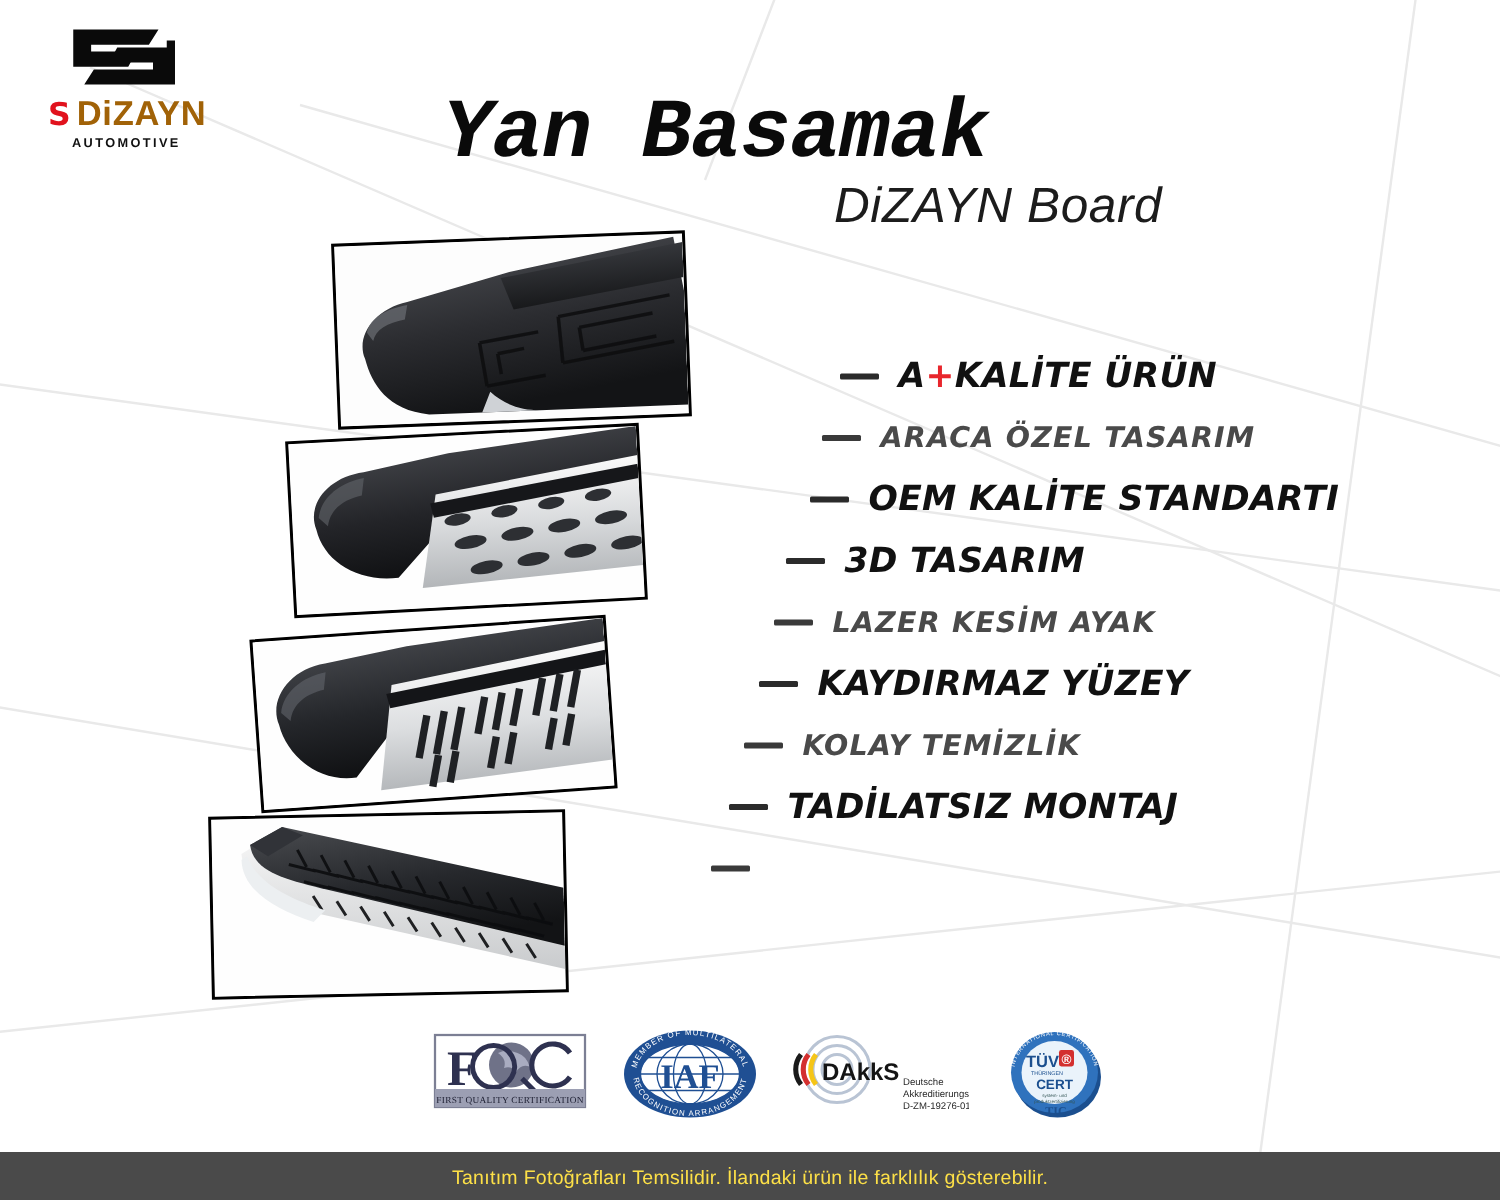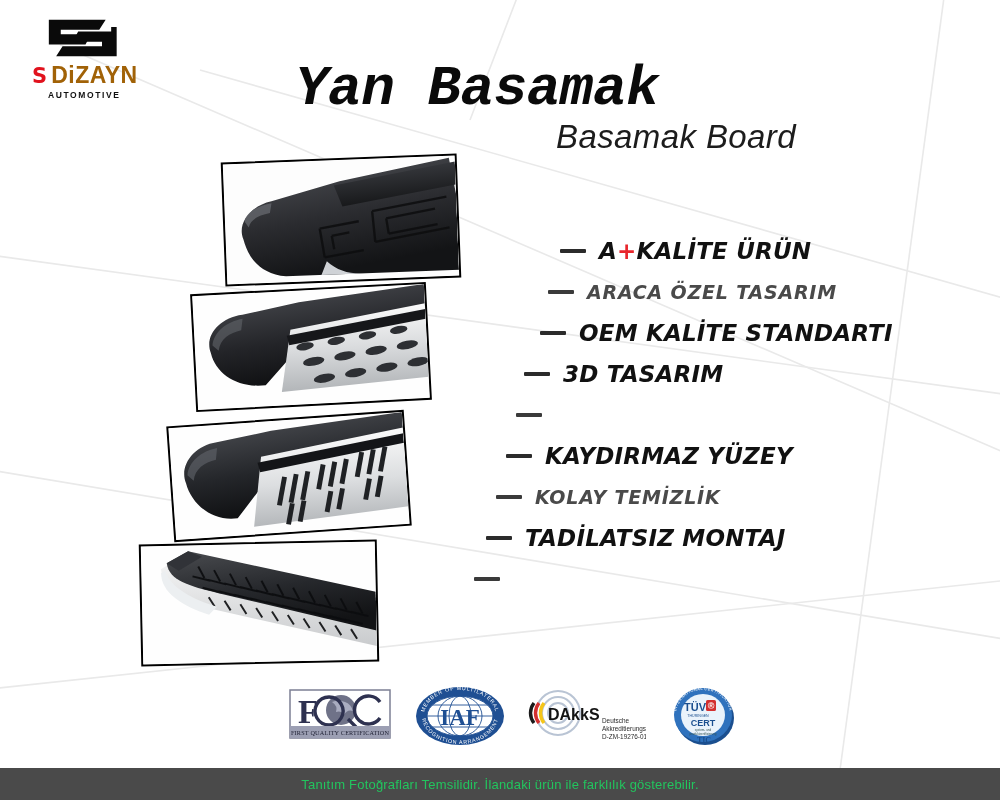--- a/index.html
+++ b/index.html
@@ -73,21 +73,21 @@
   .certs { position:absolute; left:288px; top:682px; width:430px; height:68px; display:flex; align-items:center; gap:22px; }
   .cert { height:62px; display:flex; align-items:center; }
   .cert svg { display:block; }
 
   
   .footer {
     position:absolute; left:0; right:0; bottom:0; height:32px;
     background:#4a4a4a; display:flex; align-items:center; justify-content:center;
   }
   .footer-text {
-    color:#22c55e; font-size:13px; font-family:"Liberation Sans", sans-serif;
+    color:#fde047; font-size:13px; font-family:"Liberation Sans", sans-serif;
     letter-spacing:0.2px;
   }
 </style>
 </head>
 <body>
 
 <div id="stage">
 
   <svg class="bg-lines" viewBox="0 0 1000 800" preserveAspectRatio="none">
     <g stroke="#e9e9e9" stroke-width="1.6" fill="none">
@@ -109,21 +109,21 @@
       </g>
     </svg>
     <div class="logo-word">
       <span class="logo-s">S</span>
       <span class="logo-name">DiZAYN</span>
     </div>
     <div class="logo-sub">AUTOMOTIVE</div>
   </div>
 
   <div class="title-main">Yan Basamak</div>
-  <div class="title-sub">Basamak Board</div>
+  <div class="title-sub">DiZAYN Board</div>
 
   <div class="photo-frame" style="left:223px; top:158px; width:236px; height:124px; transform:rotate(-2.2deg);">
     <svg viewBox="0 0 236 124" preserveAspectRatio="none">
       <rect width="236" height="124" fill="#fdfdfd"></rect>
       <defs>
         <linearGradient id="g1a" x1="0" y1="0" x2="0.3" y2="1">
           <stop offset="0%" stop-color="#4e5055"></stop>
             <stop offset="55%" stop-color="#2b2c30"></stop>
             <stop offset="100%" stop-color="#131416"></stop>
         </linearGradient>
@@ -265,20 +265,21 @@
     </div>
 
 
     <div class="feat-row strong" style="padding-left:60px;">
       <span class="feat-dash"></span>
       <span class="feat-text">3D TASARIM</span>
     </div>
 
     <div class="feat-row light" style="padding-left:52px;">
       <span class="feat-dash"></span>
+      <span class="feat-text">LAZER KESİM AYAK</span>
     </div>
 
     <div class="feat-row strong" style="padding-left:42px;">
       <span class="feat-dash"></span>
       <span class="feat-text">KAYDIRMAZ YÜZEY</span>
     </div>
 
     <div class="feat-row light" style="padding-left:32px;text-align:center;">
       <span class="feat-dash"></span>
       <span class="feat-text">KOLAY TEMİZLİK</span>

